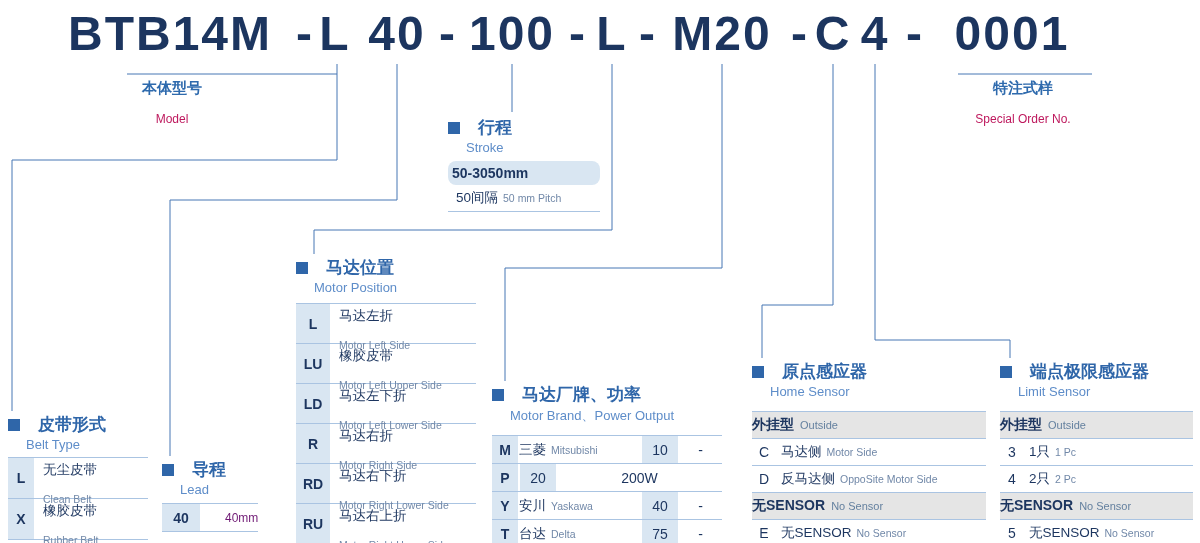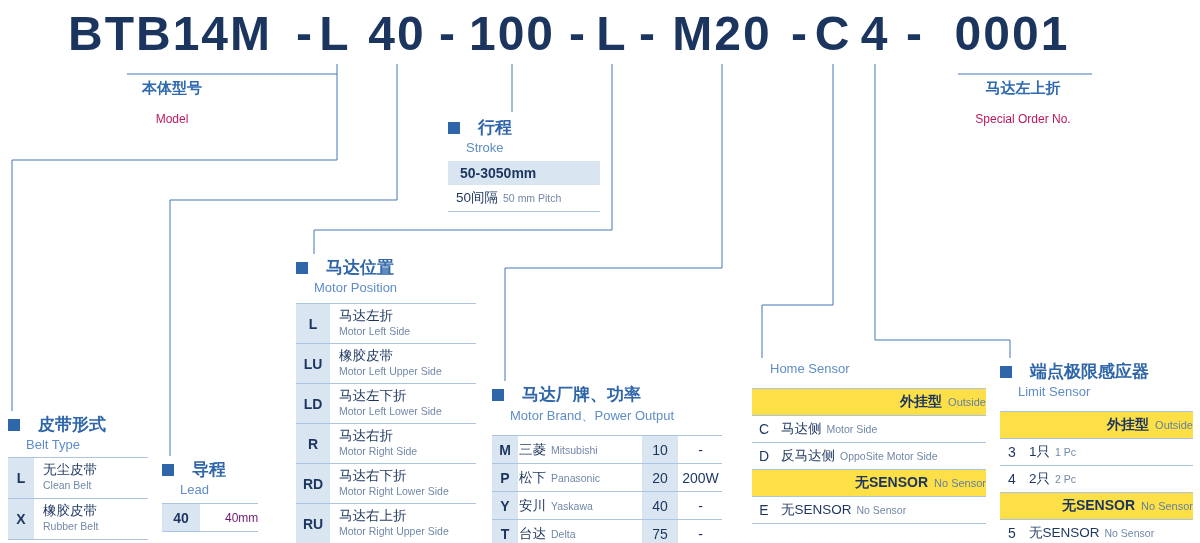--- a/index.html
+++ b/index.html
@@ -27,38 +27,38 @@
 
   
   .tbl { border-bottom:1px solid #aac4e2; }
   .row  { display:flex; border-top:1px solid #aac4e2; }
   .h40 { height:40px; } .h39 { height:39px; } .h27 { height:27px; }
   .code { flex:none; background:#d9e6f2; display:flex; align-items:center; justify-content:center;
           font-size:14px; font-weight:bold; color:#1c355f; border-right:1px solid #ffffff; }
   .w26 { width:26px; } .w34 { width:34px; } .w38 { width:38px; }
   .desc { padding:4px 0 0 8px; min-width:0; }
   .desc .zh { font-size:13.5px; color:#1c355f; line-height:1.25; white-space:nowrap; }
-  .desc .en { font-size:10.5px; color:#7188a8; line-height:1.2; margin-top:0; white-space:nowrap; }
+  .desc .en { font-size:10.5px; color:#7188a8; line-height:1.2; margin-top:14px; white-space:nowrap; }
   .zh-i { font-size:13.5px; color:#1c355f; white-space:nowrap; }
   .en-i { font-size:10.5px; color:#7188a8; white-space:nowrap; }
 
   
   .stroke-range { margin-top:6px; height:24px; background:#d9e6f2; display:flex; align-items:center;
-                  padding-left:12px; font-weight:bold; font-size:14px; color:#1c355f; }
+                  padding-left:4px; font-weight:bold; font-size:14px; color:#1c355f;border-radius:8px; }
   .stroke-pitch { height:26px; display:flex; align-items:center; gap:5px; padding-left:8px;
                   border-bottom:1px solid #aac4e2; }
 
   
   .brand { width:122px; flex:none; display:flex; align-items:center; gap:5px; }
   .power { width:36px; flex:none; background:#d9e6f2; border-left:1px solid #ffffff; border-right:1px solid #ffffff;
            display:flex; align-items:center; justify-content:center; font-size:14px; color:#1c355f; }
   .watt  { flex:1; display:flex; align-items:center; justify-content:center; font-size:14px; color:#1c355f; }
 
   
-  .grow { height:26px; background:#fde047; display:flex; align-items:center; justify-content:flex-end;
+  .grow { height:26px; background:#e5e5e5; display:flex; align-items:center; justify-content:flex-start;
           gap:6px; border-top:1px solid #aac4e2; }
   .grow .gzh { font-size:14px; font-weight:bold; color:#1c355f; white-space:nowrap; }
   .grow .gen { font-size:11px; color:#64809f; white-space:nowrap; }
   .srow { height:26px; display:flex; align-items:center; gap:5px; border-top:1px solid #aac4e2; }
   .scode { width:24px; flex:none; text-align:center; font-size:14px; color:#1c355f; }
 
   
   .lead-val { flex:1; display:flex; align-items:center; padding-left:24px; font-size:12px; color:#701a75; }
 </style>
 </head>
@@ -95,21 +95,21 @@
     <span class="tk" style="left:915px">-</span>
     <span class="tk" style="left:1012px">0001</span>
   </div>
 
   <div class="seclabel" style="left:112px;top:79px;width:120px">
     <div class="lzh">本体型号</div>
     <div class="len">Model</div>
   </div>
 
   <div class="seclabel" style="left:938px;top:79px;width:170px">
-    <div class="lzh">马达左上折</div>
+    <div class="lzh">特注式样</div>
     <div class="len">Special Order No.</div>
   </div>
 
   <div class="sec" style="left:448px;top:116px;width:152px">
     <div class="sec-h">
       <span class="sq"></span>
       <span>行程</span>
     </div>
     <div class="sec-e">Stroke</div>
     <div class="stroke-range">50-3050mm</div>
@@ -182,24 +182,20 @@
         <div class="code w26">M</div>
         <div class="brand">
           <span class="zh-i">三菱</span>
           <span class="en-i">Mitsubishi</span>
         </div>
         <div class="power">10</div>
         <div class="watt">-</div>
       </div>
       <div class="row h27">
         <div class="code w26">P</div>
-        <div class="brand">
-          <span class="zh-i">松下</span>
-          <span class="en-i">Panasonic</span>
-        </div>
         <div class="power">20</div>
         <div class="watt">200W</div>
       </div>
       <div class="row h27">
         <div class="code w26">Y</div>
         <div class="brand">
           <span class="zh-i">安川</span>
           <span class="en-i">Yaskawa</span>
         </div>
         <div class="power">40</div>
@@ -211,20 +207,24 @@
           <span class="zh-i">台达</span>
           <span class="en-i">Delta</span>
         </div>
         <div class="power">75</div>
         <div class="watt">-</div>
       </div>
     </div>
   </div>
 
   <div class="sec" style="left:752px;top:360px;width:234px">
+    <div class="sec-h">
+      <span class="sq"></span>
+      <span>原点感应器</span>
+    </div>
     <div class="sec-e">Home Sensor</div>
     <div class="tbl" style="margin-top:12px">
       <div class="grow">
         <span class="gzh">外挂型</span>
         <span class="gen">Outside</span>
       </div>
       <div class="srow">
         <div class="scode">C</div>
         <span class="zh-i">马达侧</span>
         <span class="en-i">Motor Side</span>

